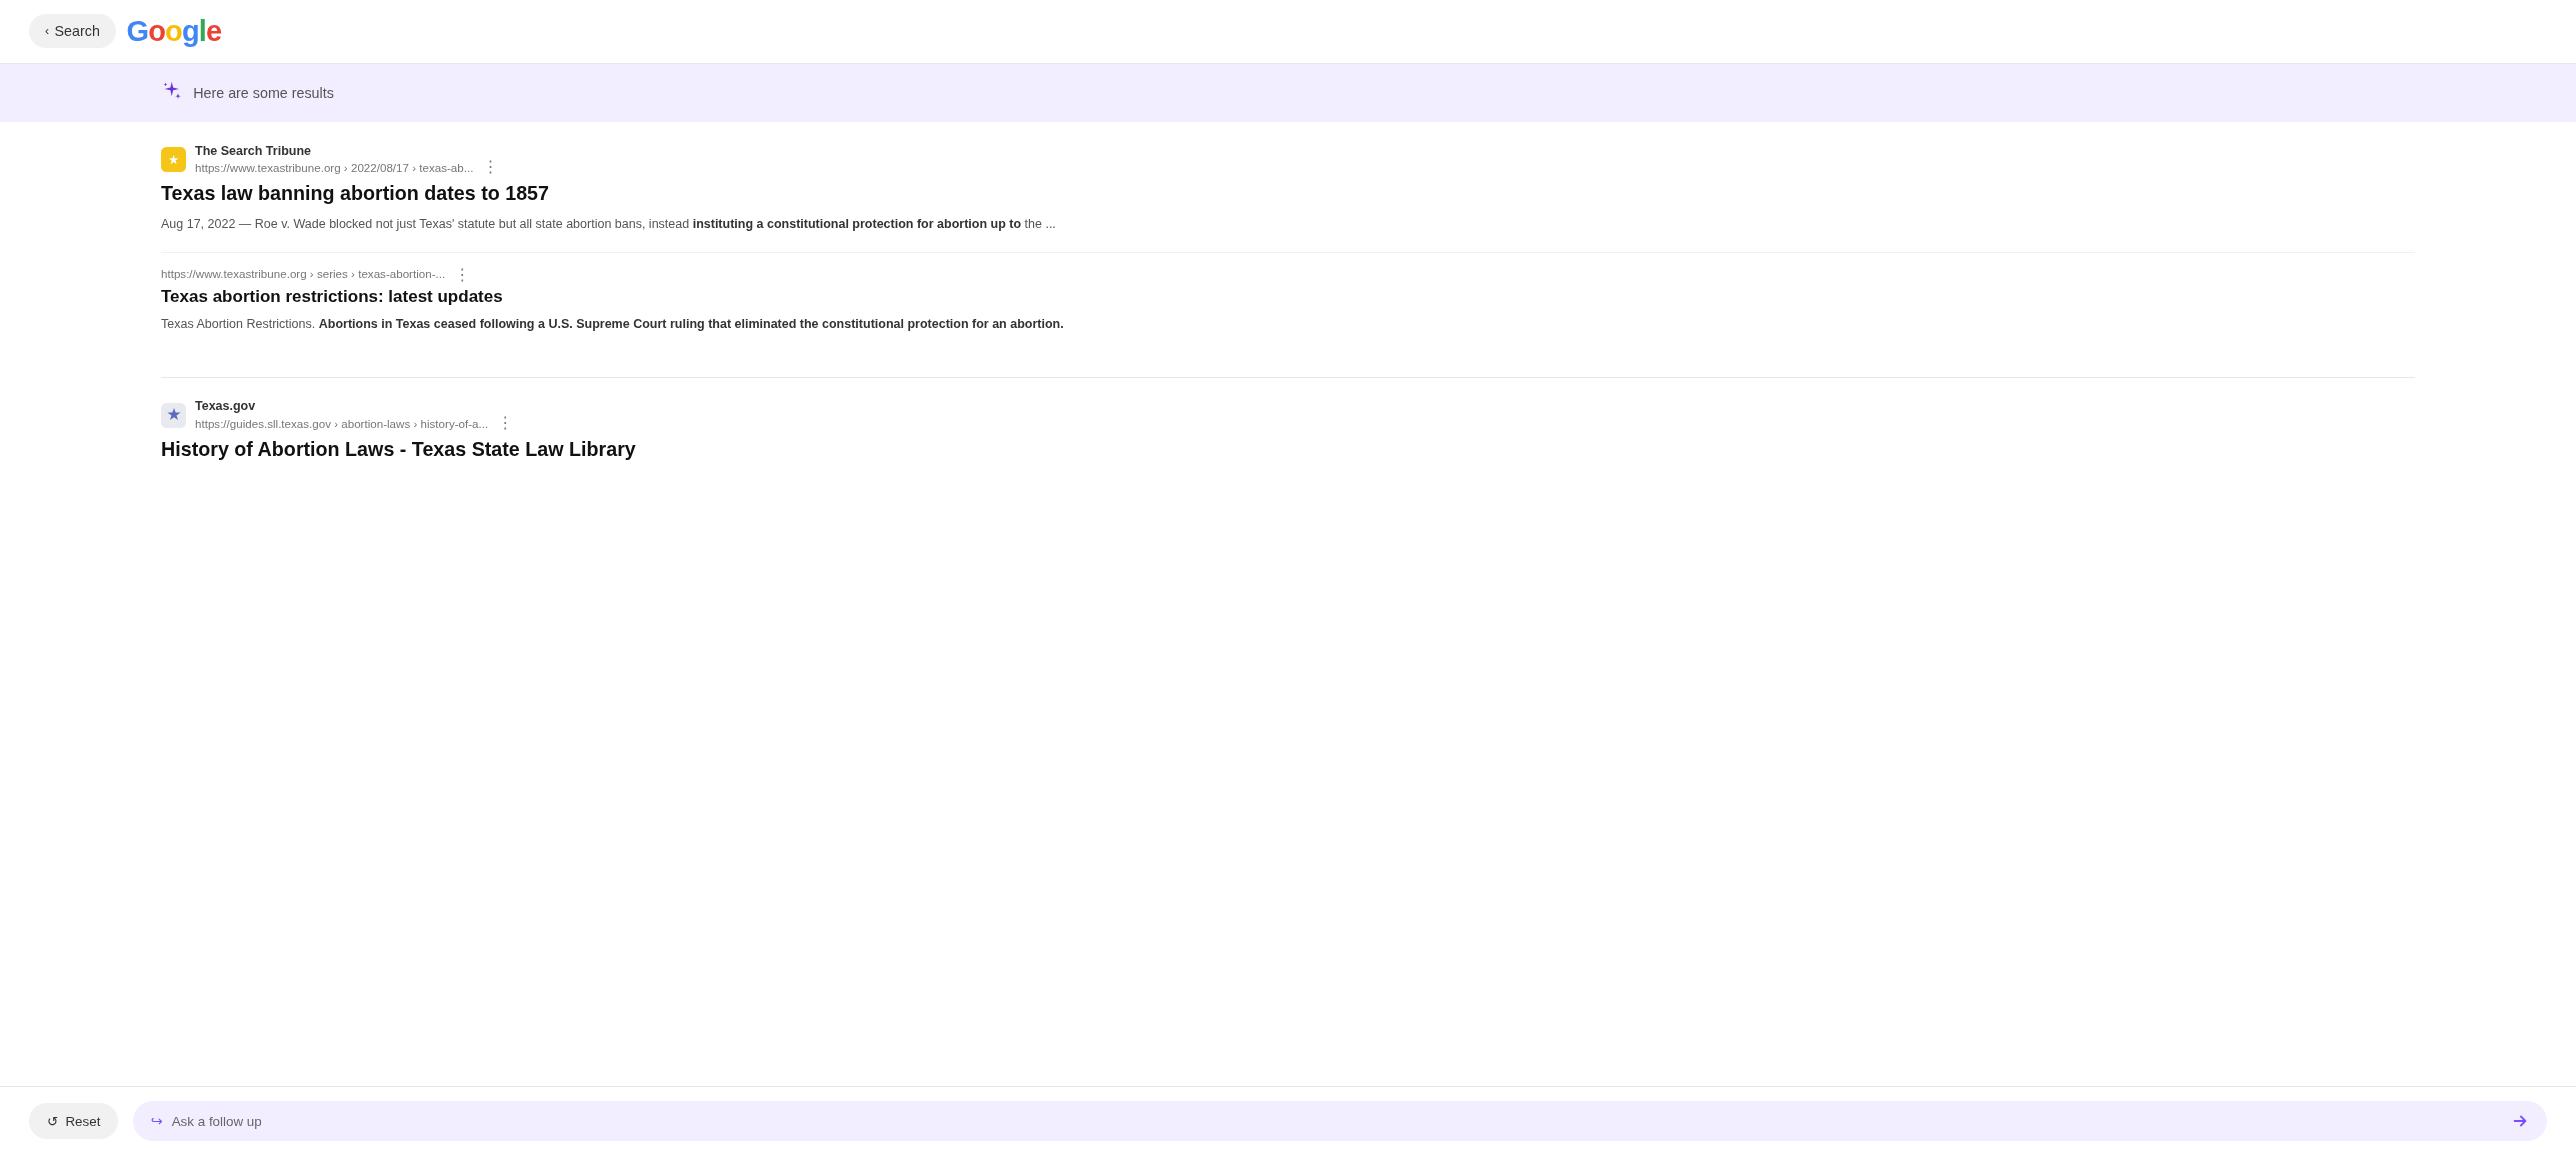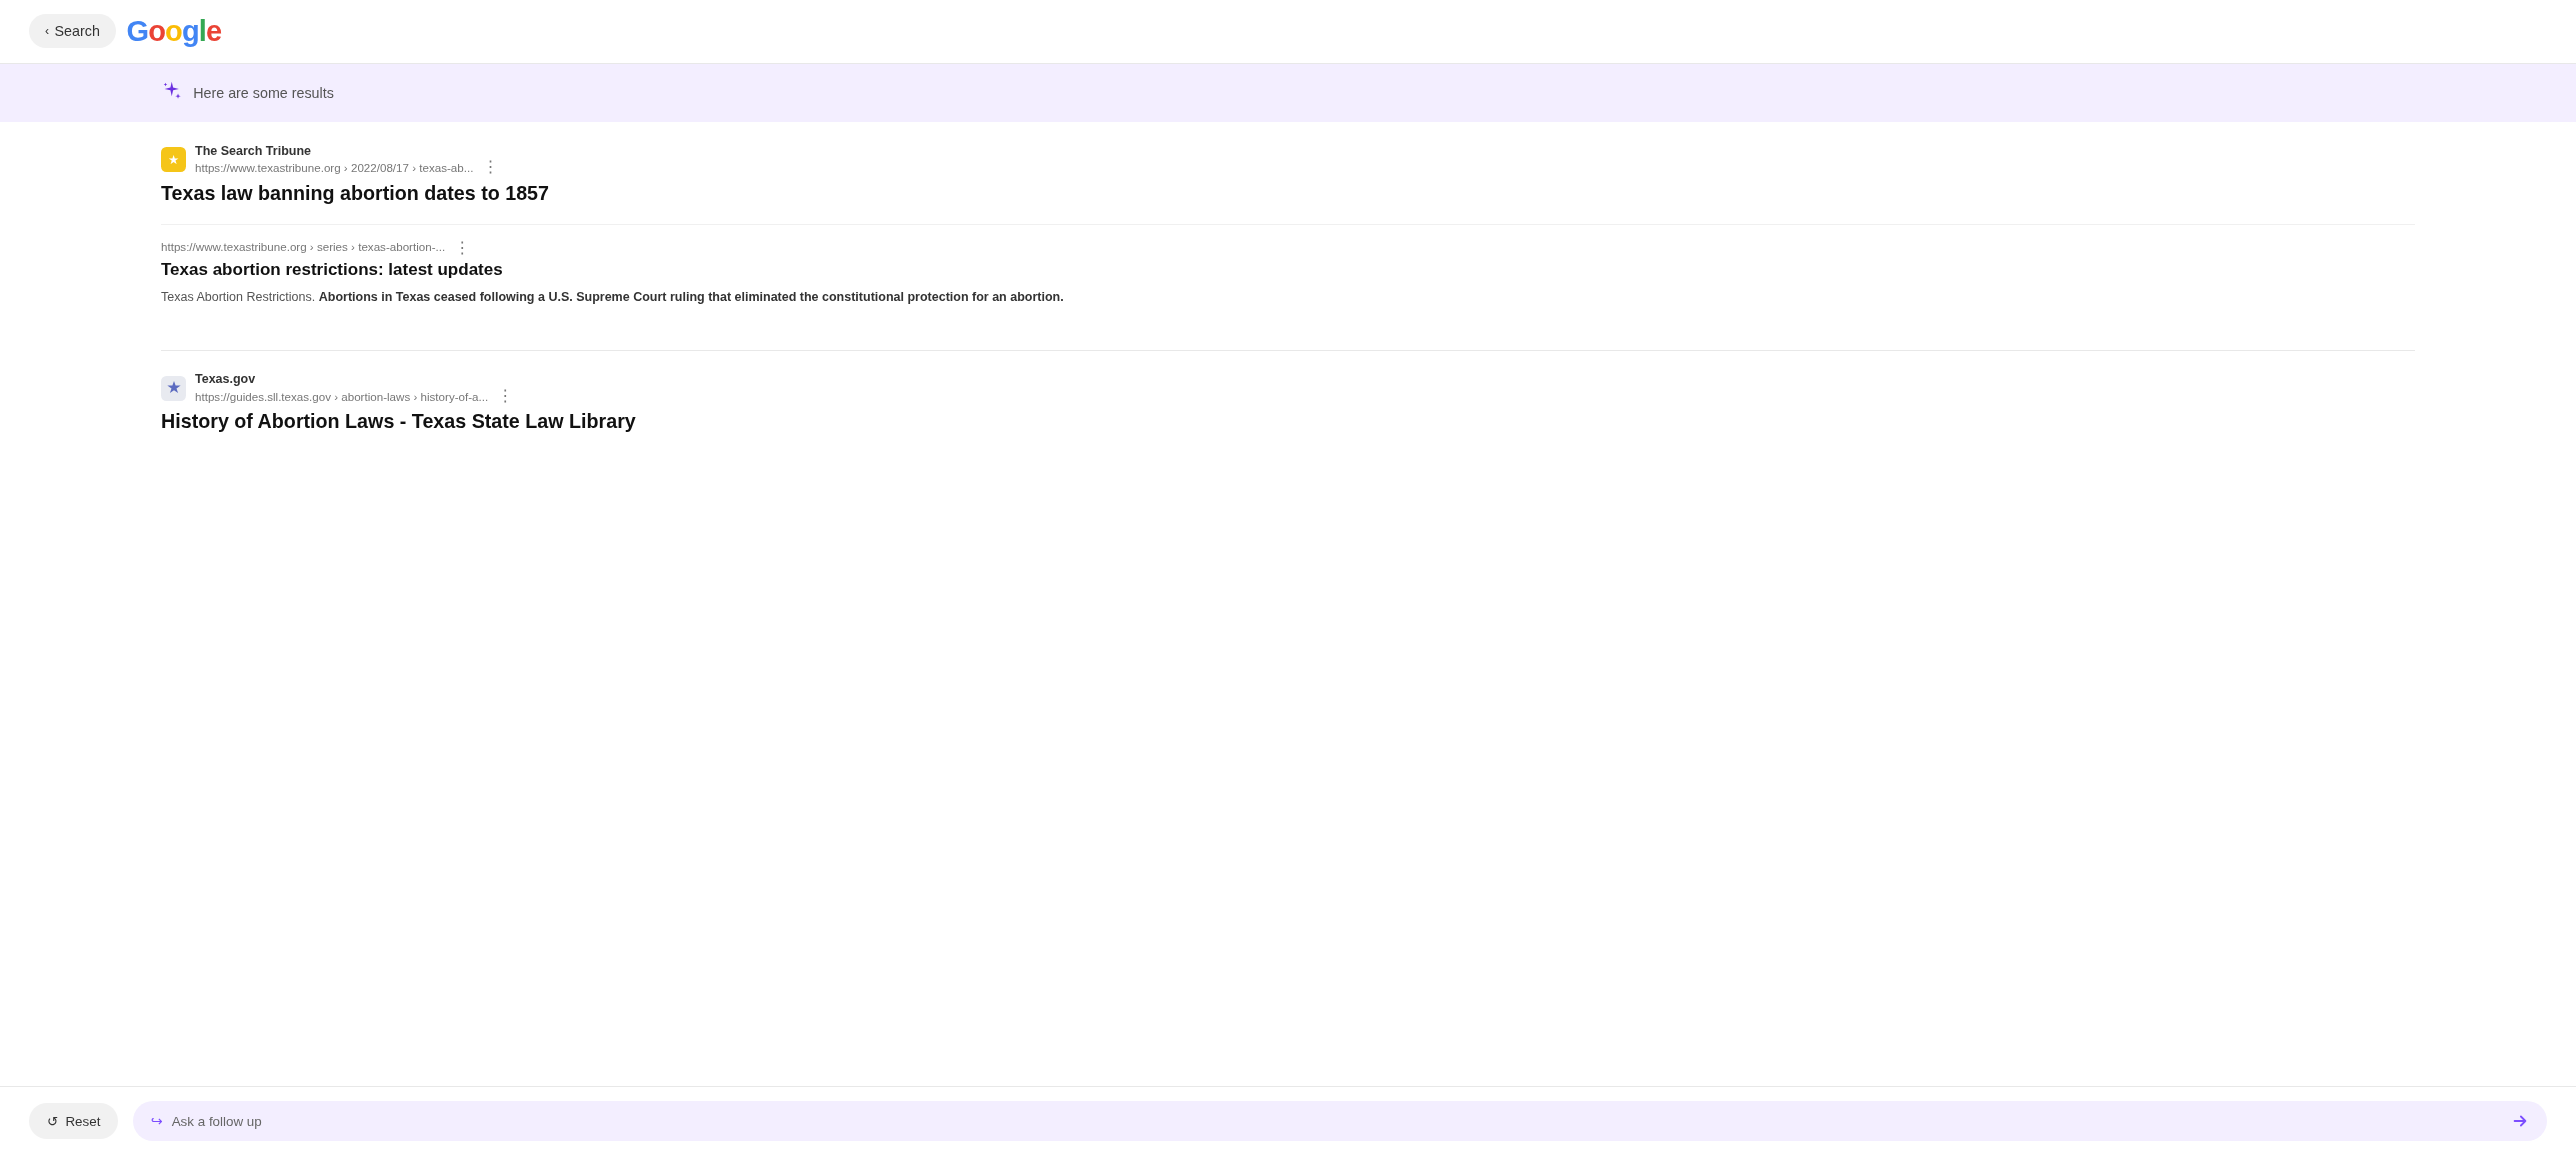--- a/index.html
+++ b/index.html
@@ -358,20 +358,23 @@
         <div class="source-name">The Search Tribune</div>
         <div class="source-url-row">
           <span class="source-url">https://www.texastribune.org › 2022/08/17 › texas-ab...</span>
           <button class="more-btn">⋮</button>
         </div>
       </div>
     </div>
 
     <div class="result-title">Texas law banning abortion dates to 1857</div>
 
+    <div class="result-snippet">
+      <span>Aug 17, 2022 — Roe v. Wade blocked not just Texas' statute but all state abortion bans, instead </span><strong>instituting a constitutional protection for abortion up to</strong><span> the ...</span>
+    </div>
 
     <div class="sub-result">
       <div class="sub-result-url-row">
         <span class="sub-result-url">https://www.texastribune.org › series › texas-abortion-...</span>
         <button class="more-btn">⋮</button>
       </div>
       <div class="sub-result-title">Texas abortion restrictions: latest updates</div>
       <div class="sub-result-snippet">
         <span>Texas Abortion Restrictions. </span><strong>Abortions in Texas ceased following a U.S. Supreme Court ruling that eliminated the constitutional protection for an abortion.</strong>
       </div>

